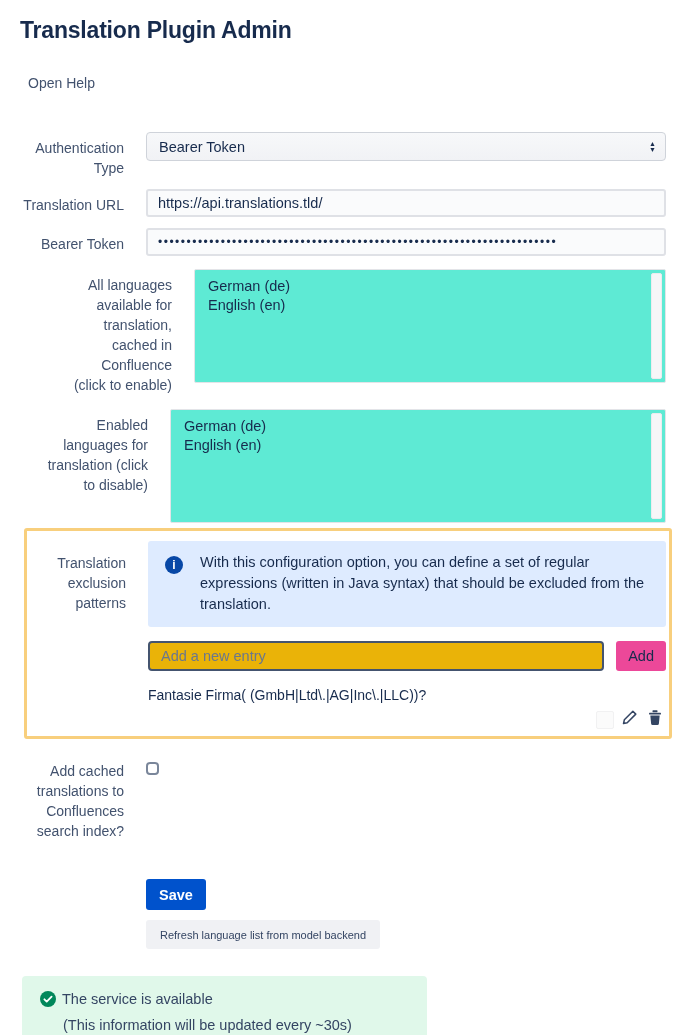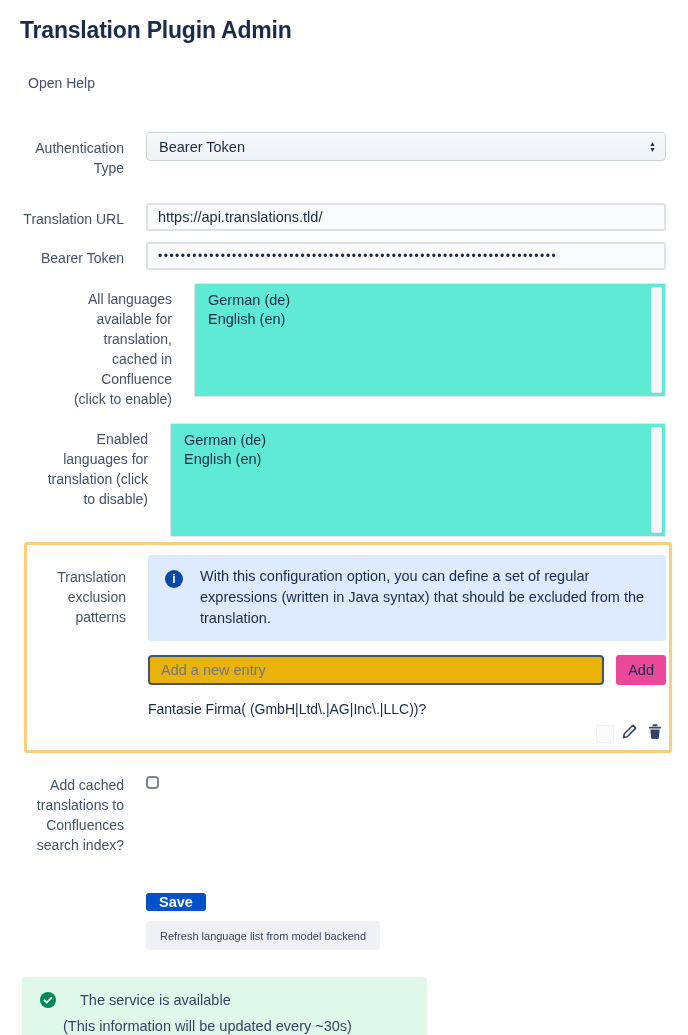--- a/index.html
+++ b/index.html
@@ -113,55 +113,55 @@
   
   .row-checkbox { margin-top:16px; }
   .checkbox {
     width:13px; height:13px; margin-top:7px;
     background:#FFFFFF; border:2px solid #7A869A; border-radius:4px;
     display:inline-block; cursor:pointer;
   }
 
   .row-save { margin-top:38px; }
   .save-btn {
-    height:18px; padding:0 13px;
+    height:31px; padding:0 13px;
     background:#0052CC; color:#FFFFFF; border:none; border-radius:3px;
     font-family:"Liberation Sans", sans-serif; font-size:14.5px; font-weight:700;
     cursor:pointer;
   }
   .row-refresh { margin-top:10px; }
   .refresh-btn {
     height:29px; padding:0 14px;
     background:#F0F1F4; color:#344563; border:none; border-radius:3px;
     font-family:"Liberation Sans", sans-serif; font-size:11px;
     cursor:pointer;
   }
 
   
   .status-box {
     margin:27px 0 0 22px; width:405px; height:76px;
     background:#E0F8EA; border-radius:4px;
     padding:15px 16px 0 18px;
   }
   .status-line1 { display:flex; align-items:center; }
-  .status-msg { margin-left:24px; font-size:14.5px; color:#344563; }
+  .status-msg { margin-left:6px; font-size:14.5px; color:#344563; }
   .status-note { margin:10px 0 0 23px; font-size:14.5px; color:#344563; }
 </style>
 </head>
 <body>
 
 <div class="page">
 
   <h1 class="page-title">Translation Plugin Admin</h1>
 
   <a class="help-link">Open Help</a>
 
   <div class="form">
 
-    <div class="row" style="margin-bottom:25px;">
+    <div class="row" style="margin-bottom:11px;">
       <div class="label">Authentication Type</div>
       <div class="control">
         <div class="select">
           <span>Bearer Token</span>
           <span class="select-arrows">
               <span>▲</span>
               <span>▼</span>
             </span>
         </div>
       </div>

